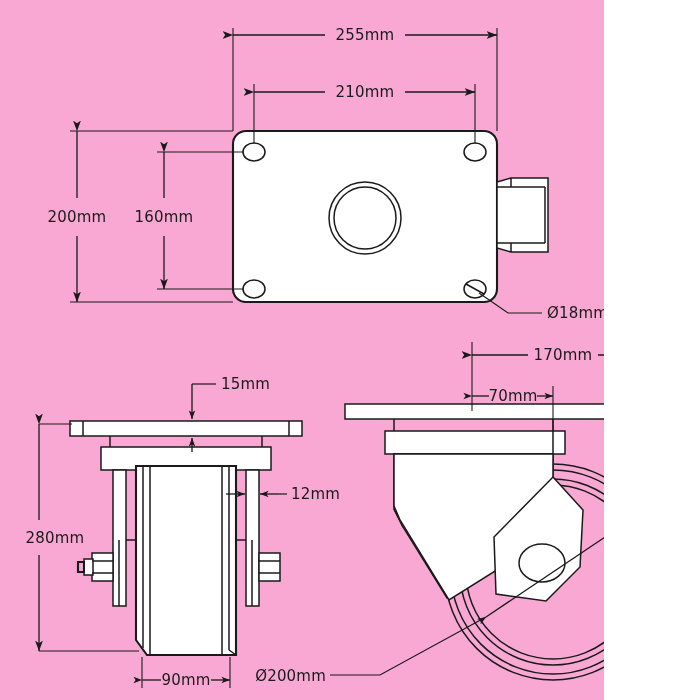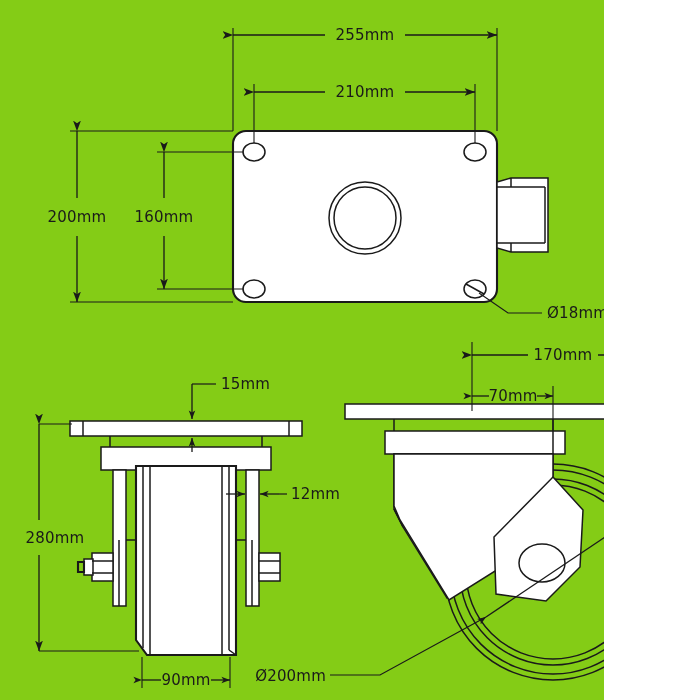--- a/index.html
+++ b/index.html
@@ -8,21 +8,21 @@
     padding: 0;
     background: #ffffff;
   }
   body {
     font-family: "DejaVu Sans", "Liberation Sans", sans-serif;
   }
   #sheet {
     position: relative;
     width: 604px;
     height: 700px;
-    background: #84cc16;
+    background: #f9a8d4;
     overflow: hidden;
   }
   #sheet svg {
     display: block;
     width: 700px;
     height: 700px;
   }
   .ln {
     stroke: #1a1a1a;
     fill: none;

